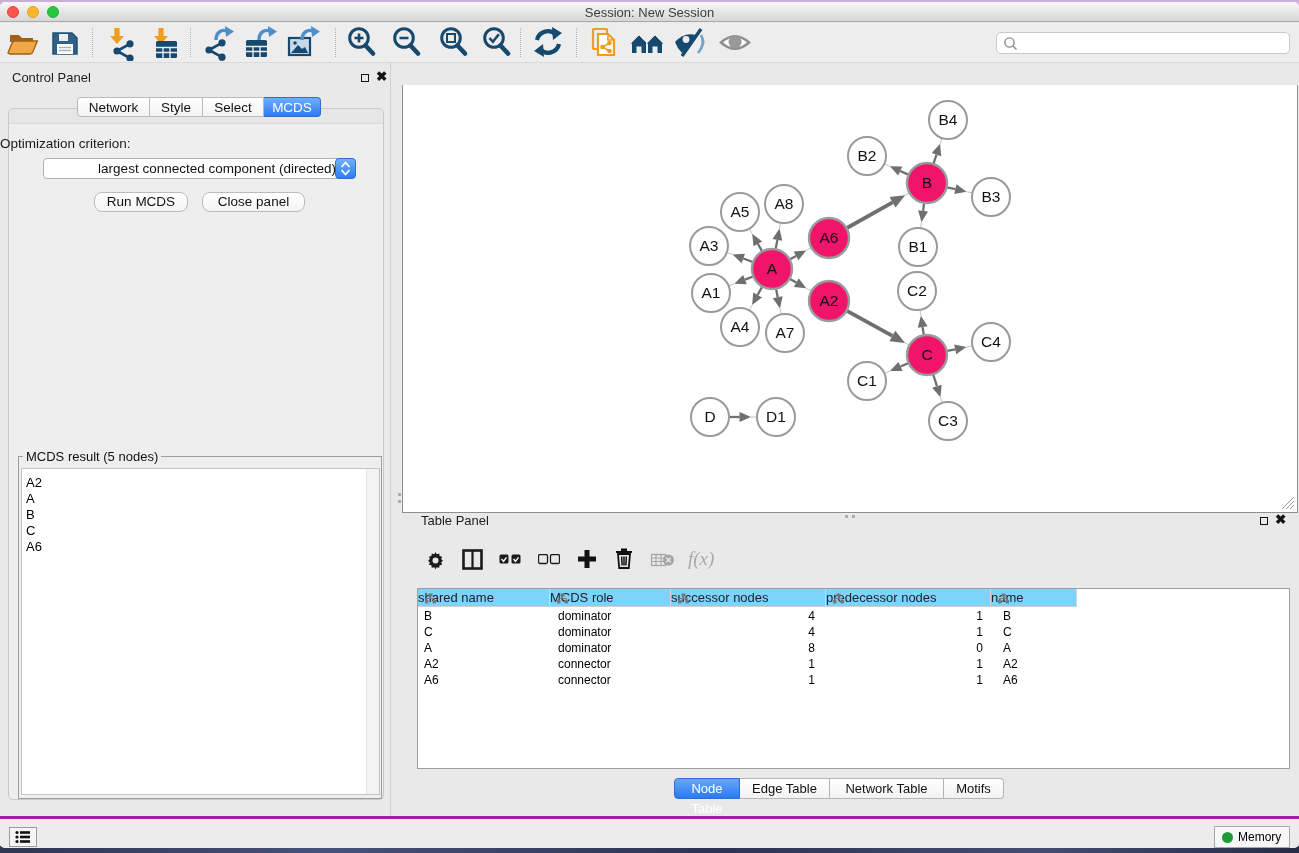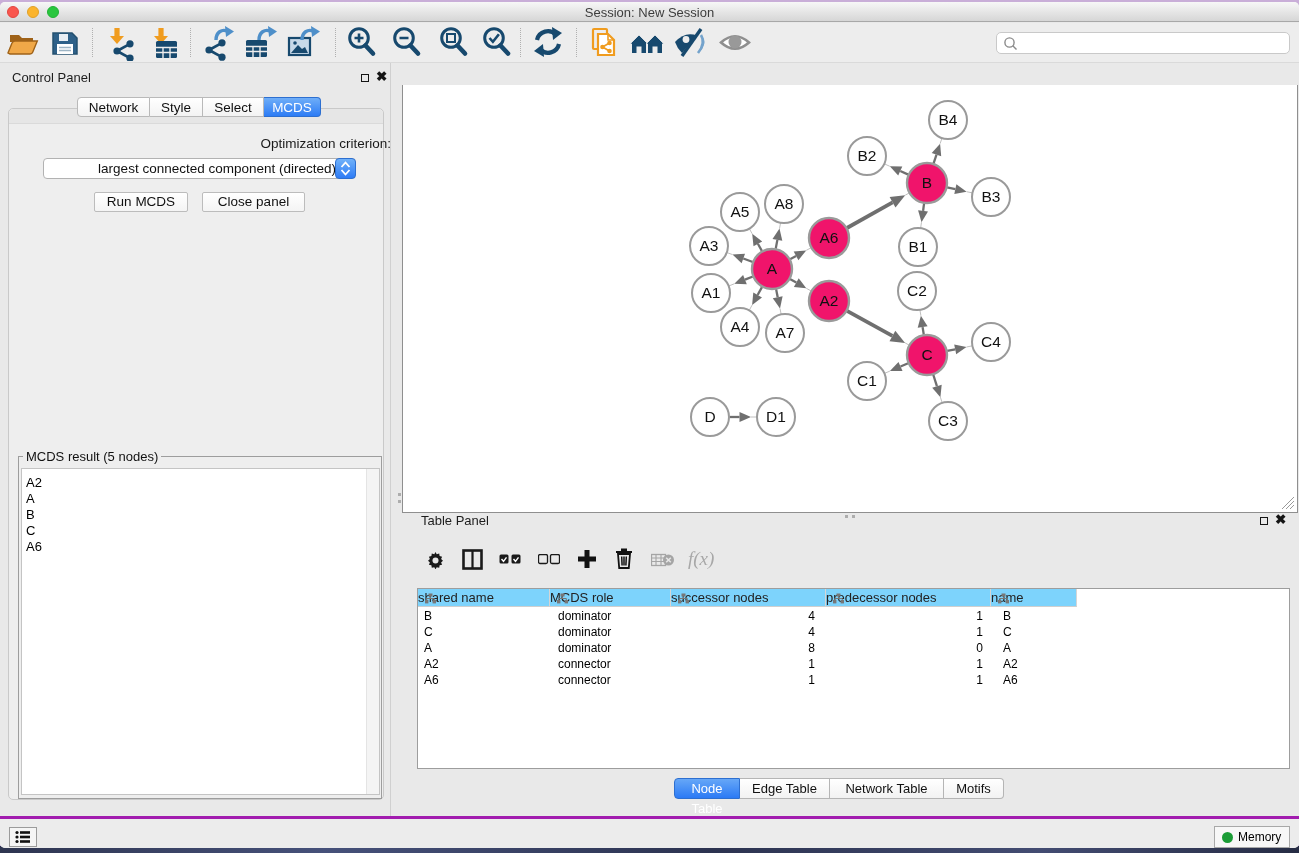--- a/index.html
+++ b/index.html
@@ -27,28 +27,28 @@
 .pclose{position:absolute;font-size:13.5px;font-weight:bold;color:#151515}
 #cp-panel{position:absolute;left:8px;top:45px;width:376px;height:692px;border:1px solid #c9c9c9;
  border-radius:5px;background:#eeeeee}
 #cp-panel-strip{position:absolute;left:0;top:0;width:100%;height:15px;background:#e6e6e6;border-radius:5px 5px 0 0;border-bottom:1px solid #dadada}
 #cp-tabs{position:absolute;left:77px;top:34px;height:20px;display:flex;z-index:5}
 .cptab{height:20px;border:1px solid #b9b9b9;border-left:none;background:linear-gradient(#ffffff,#f3f3f3);
  font-size:13.5px;color:#111;text-align:center;line-height:19px}
 .cptab.first{border-left:1px solid #b9b9b9;border-radius:4px 0 0 4px}
 .cptab.last{border-radius:0 4px 4px 0}
 .cptab.sel{background:linear-gradient(#6faef8,#2d7cf5);color:#fff;border-color:#2d6fd0}
-#opt-label{position:absolute;left:0;top:73px;width:391px;text-align:right;font-size:13.5px;color:#1a1a1a}
+#opt-label{position:absolute;left:0;top:73px;width:391px;text-align:left;font-size:13.5px;color:#1a1a1a}
 #dropdown{position:absolute;left:43px;top:95px;width:313px;height:21px;background:#fff;
  border:1px solid #b2b2b2;border-radius:4px}
 #dropdown .dtext{position:absolute;left:0;top:2px;width:292px;text-align:right;font-size:13.5px;color:#111}
 #dropdown .dbtn{position:absolute;right:-1px;top:-1px;width:21px;height:21px;border-radius:4px;
  background:linear-gradient(#70b1f9,#2e7cf6);border:1px solid #2d6fd0}
 .btn{position:absolute;top:129px;height:20px;background:linear-gradient(#ffffff,#f4f4f4);border:1px solid #bcbcbc;
- border-radius:2px;font-size:13.5px;color:#111;text-align:center;line-height:18px}
+ border-radius:8px;font-size:13.5px;color:#111;text-align:center;line-height:18px}
 #fieldset{position:absolute;left:18px;top:393px;width:364px;height:343px;border:1px solid #9d9d9d}
 #fieldset .legend{position:absolute;left:4px;top:-8px;background:#eeeeee;padding:0 3px;font-size:13px;color:#111}
 #mcds-list{position:absolute;left:2px;top:11px;width:359px;height:327px;background:#fff;border:1px solid #c4c4c4}
 #mcds-list .sb{position:absolute;right:0;top:0;width:13px;height:100%;background:#f4f4f4;border-left:1px solid #e4e4e4}
 .li{position:absolute;left:4px;font-size:13px;color:#000;height:16px;line-height:16px}
 #nf{position:absolute;left:402px;top:1px;width:896px;height:449px}
 #nf-titlebar{position:absolute;left:0;top:0;width:100%;height:21px;background:linear-gradient(#f5f5f5,#d9d9d9);
  border:1px solid #b1b1b1;border-bottom:1px solid #9f9f9f}
 #nf .t-red{left:10px;top:4px}#nf .t-yel{left:30px;top:4px}#nf .t-grn{left:50px;top:4px}
 #nf-title{position:absolute;width:100%;top:3px;text-align:center;font-size:13px;color:#222}

